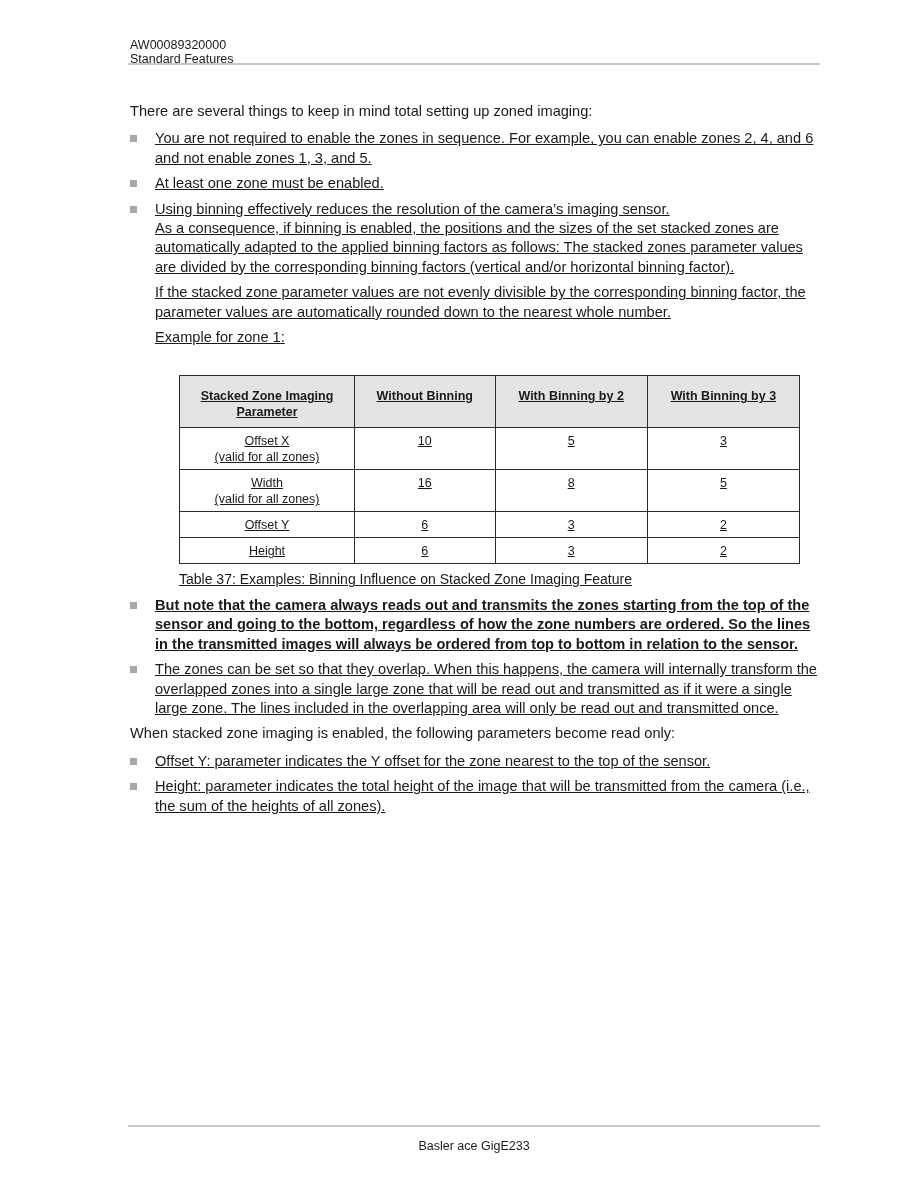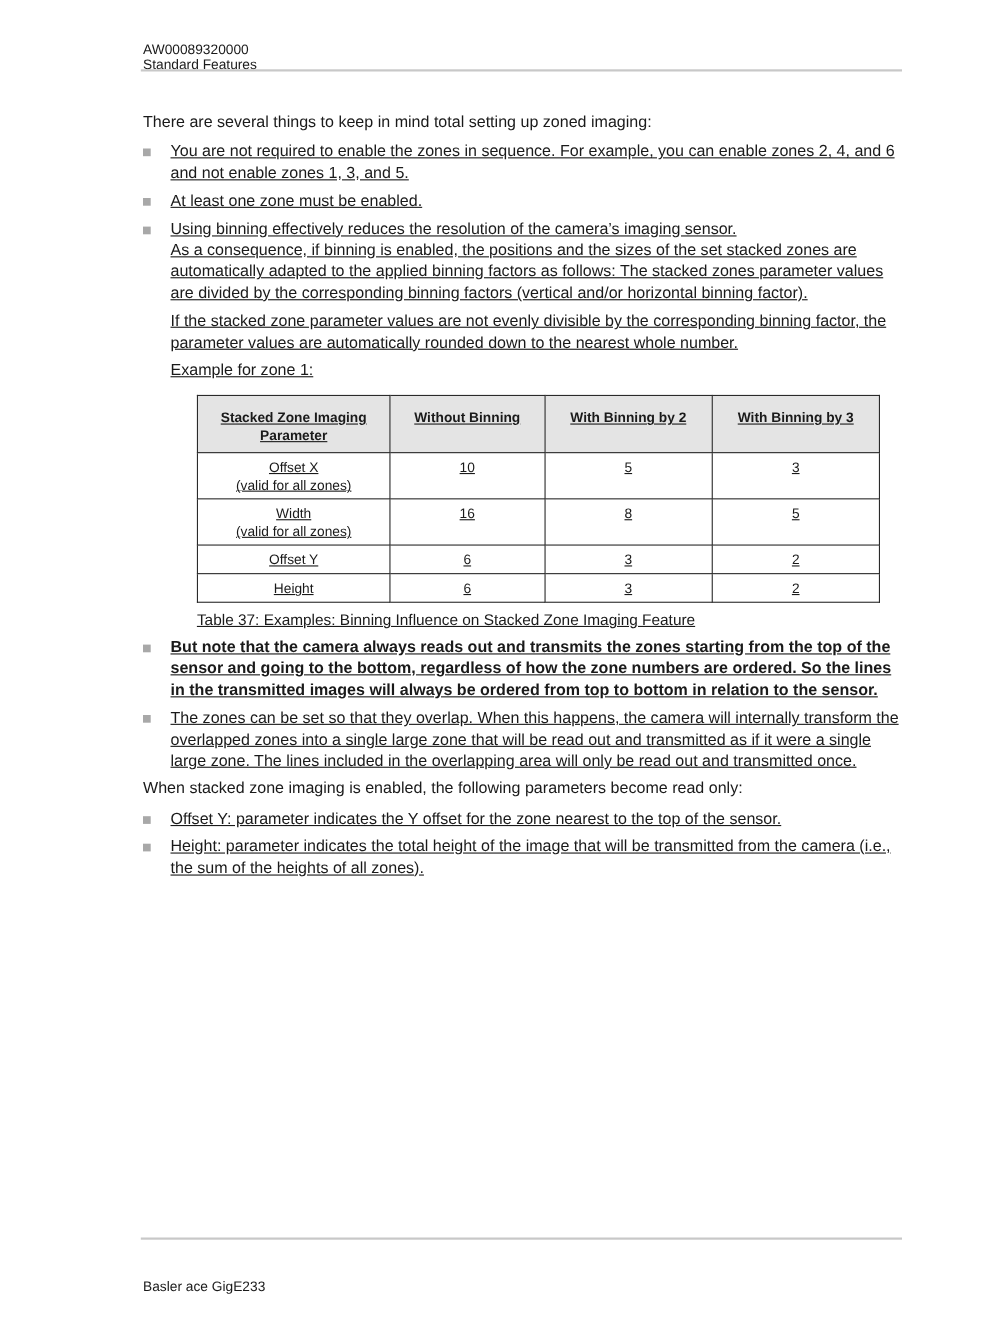--- a/index.html
+++ b/index.html
@@ -24,21 +24,21 @@
     ul.bullets { list-style: none; margin: 0; padding: 0; }
     ul.bullets li {
       position: relative; padding-left: 25px; margin-bottom: 6px; text-decoration: underline;
     }
     ul.bullets li .bullet {
       position: absolute; left: 0; top: 6px; width: 7px; height: 7px;
       background: #a8a8a8;
     }
     .sub-para { margin-top: 6px !important; }
     .bold-para { font-weight: bold; margin-top: 6px !important; }
-    .table-wrap { margin: 12px 0 0 -8px; width: 644px; padding-left: 32px; }
+    .table-wrap { margin: 28px 0 0 -8px; width: 644px; padding-left: 32px; }
     table.data-table {
       border-collapse: collapse; width: 621px; font-size: 12.5px;
       line-height: 16px;
     }
     table.data-table th, table.data-table td {
       border: 1.5px solid #2a2a2a; text-align: center; vertical-align: top;
     }
     table.data-table th {
       background: #e4e4e4; font-weight: bold; height: 52px; padding: 12px 6px 0 6px;
       vertical-align: top; box-sizing: border-box;
@@ -47,21 +47,21 @@
     table.data-table td.param { width: 166px; }
     .caption { font-size: 14px; margin-top: 6px; }
     .after-table { margin-top: 32px; }
     .read-only-intro { margin: 4px 0 8px 0 !important; }
     .footer-rule {
       position: absolute; left: 128px; top: 1125px; width: 692px; height: 2px;
       background: #c8c8c8;
     }
     .page-footer {
       position: absolute; left: 130px; top: 1139px; width: 688px;
-      font-size: 12.5px; display: flex; justify-content: flex-start; margin-top: 24px;
+      font-size: 12.5px; display: flex; justify-content: center;
     }
   </style>
 </head>
 <body>
 
 <div class="page-header">
   <span>AW00089320000</span>
   <span>Standard Features</span>
 </div>
 <div class="header-rule"></div>

